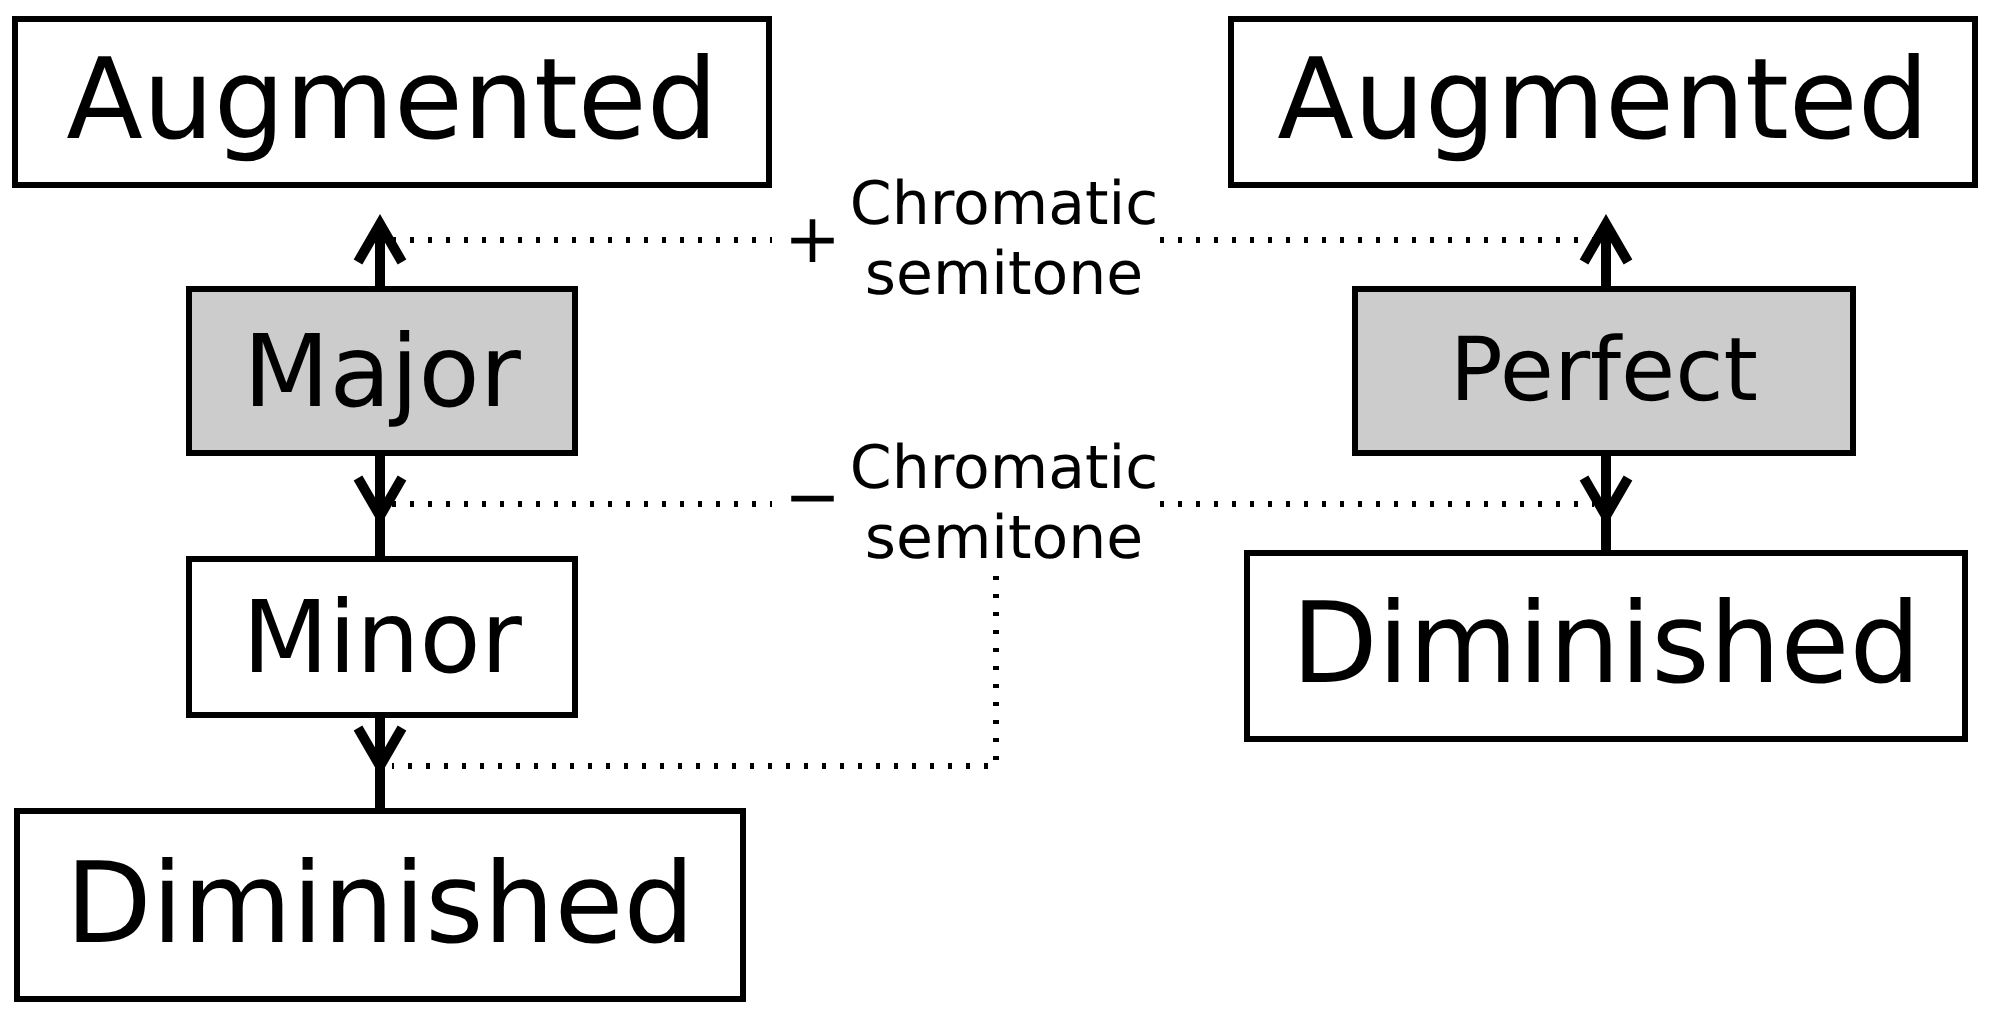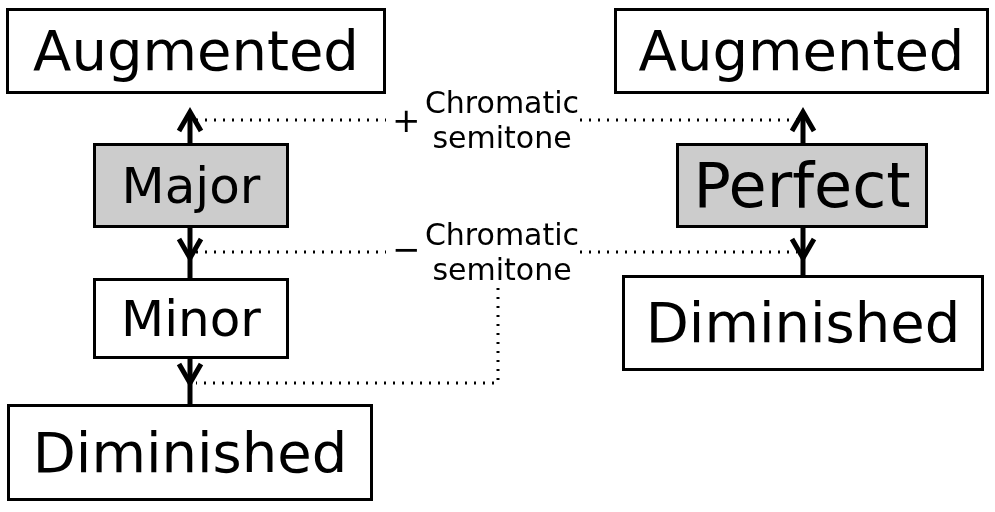--- a/index.html
+++ b/index.html
@@ -54,21 +54,21 @@
     font-size: 56px;
   }
 
   
   #n-right-augmented {
     left: 614px; top: 8px;   width: 375px; height: 86px;
     font-size: 56px;
   }
   #n-right-perfect {
     left: 676px; top: 143px; width: 252px; height: 85px;
-    font-size: 62px;
+    font-size: 44px;
   }
   #n-right-diminished {
     left: 622px; top: 275px; width: 362px; height: 96px;
     font-size: 56px;
   }
 
   
   #connectors {
     position: absolute;
     left: 0; top: 0;

